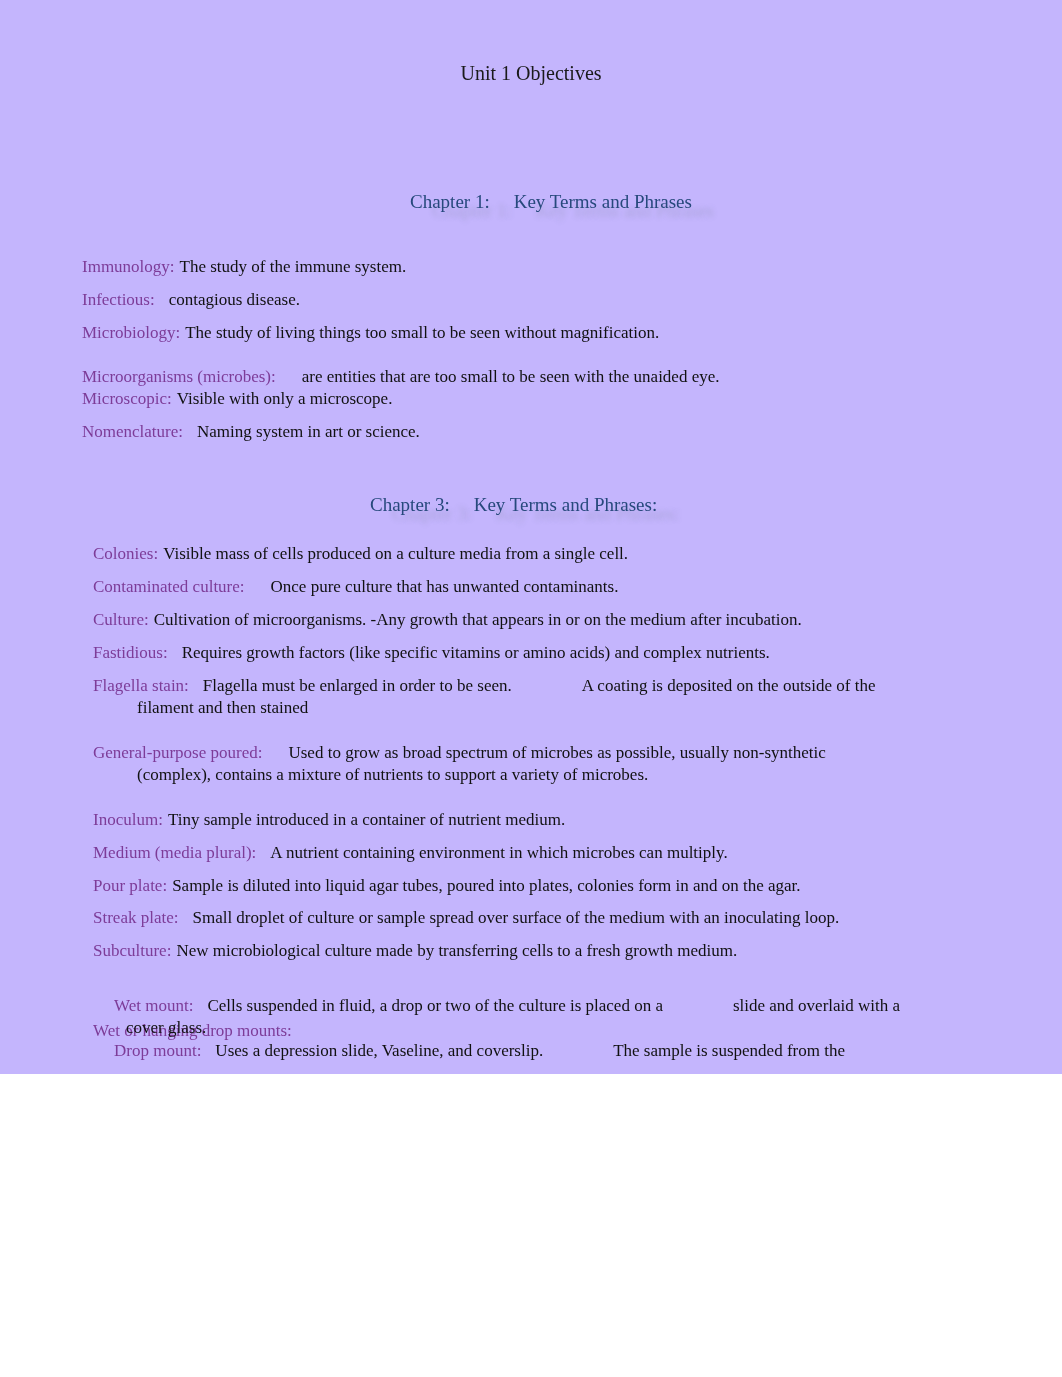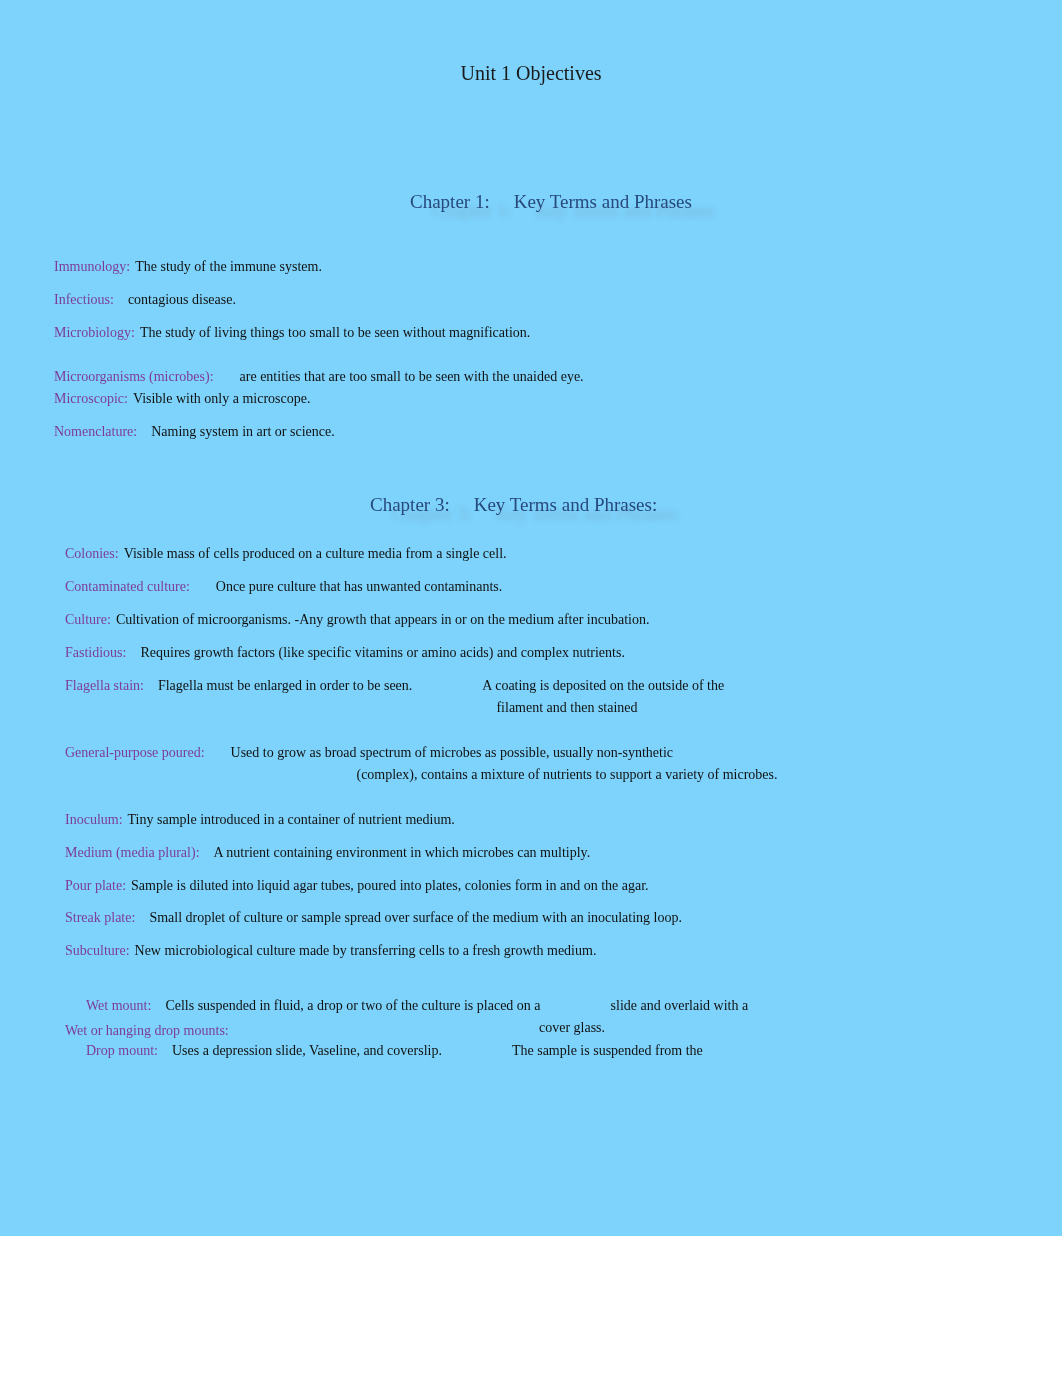--- a/index.html
+++ b/index.html
@@ -7,22 +7,22 @@
     padding: 0;
     background: #ffffff;
   }
   body {
     font-family: "Liberation Serif", "DejaVu Serif", serif;
     color: #000000;
   }
   .page {
     position: relative;
     width: 1062px;
-    height: 1236px;
-    background: #7dd3fc;
+    height: 1074px;
+    background: #c4b5fd;
     overflow: hidden;
   }
 
   
   .doc-title {
     position: absolute;
     top: 60px;
     left: 0;
     width: 1062px;
     text-align: center;
@@ -43,36 +43,36 @@
   }
   .chapter-heading .chap-label { }
   .chapter-heading .chap-gap { display: inline-block; width: 24px; }
 
   #chapter1-heading { top: 189px; margin-left: 40px; }
   #chapter3-heading { top: 492px; }
 
   
   .entry {
     position: absolute;
-    font-size: 14px;
+    font-size: 17px;
     line-height: 22px;
     color: #111111;
     width: 960px;
+    margin-left: 28px;
   }
   .entry .term {
     color: #7d3c98;
   }
   .entry .sp-sm { display: inline-block; width: 5px; }
   .entry .sp-md { display: inline-block; width: 14px; }
   .entry .sp-lg { display: inline-block; width: 26px; }
   .entry .sp-xl { display: inline-block; width: 70px; }
   .entry .cont {
     display: block;
     margin-left: 44px;
-    text-align: center;
   }
 
   
   .c1 { left: 54px; }
   
   .c3 { left: 65px; }
   
   .sub { left: 86px; }
   .sub .cont { margin-left: 12px; }
 

